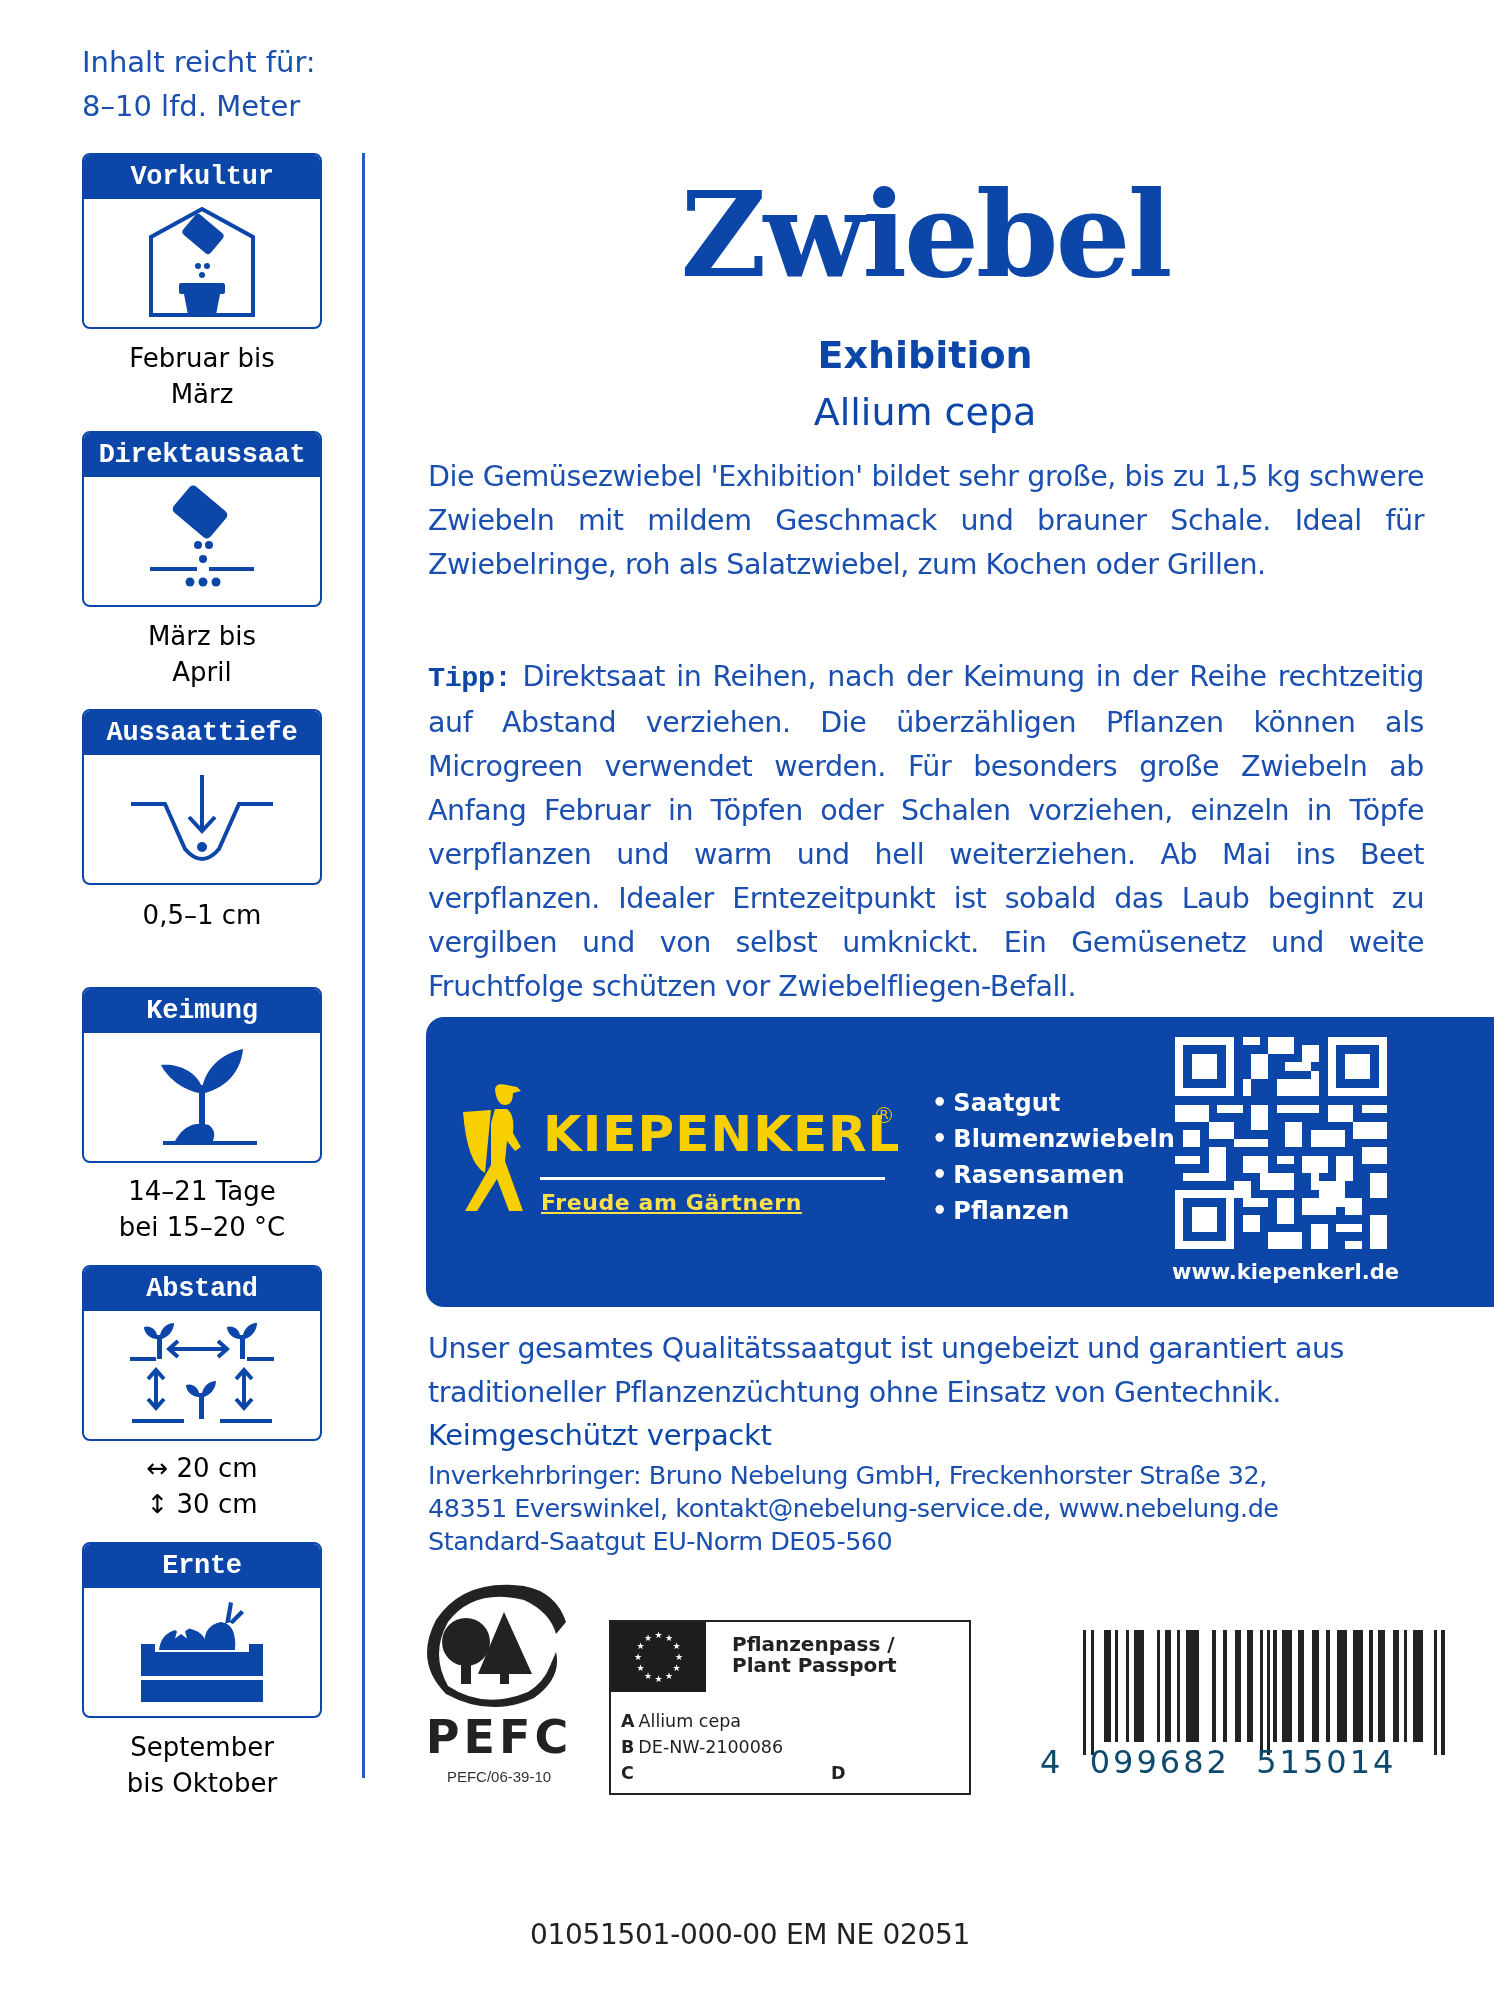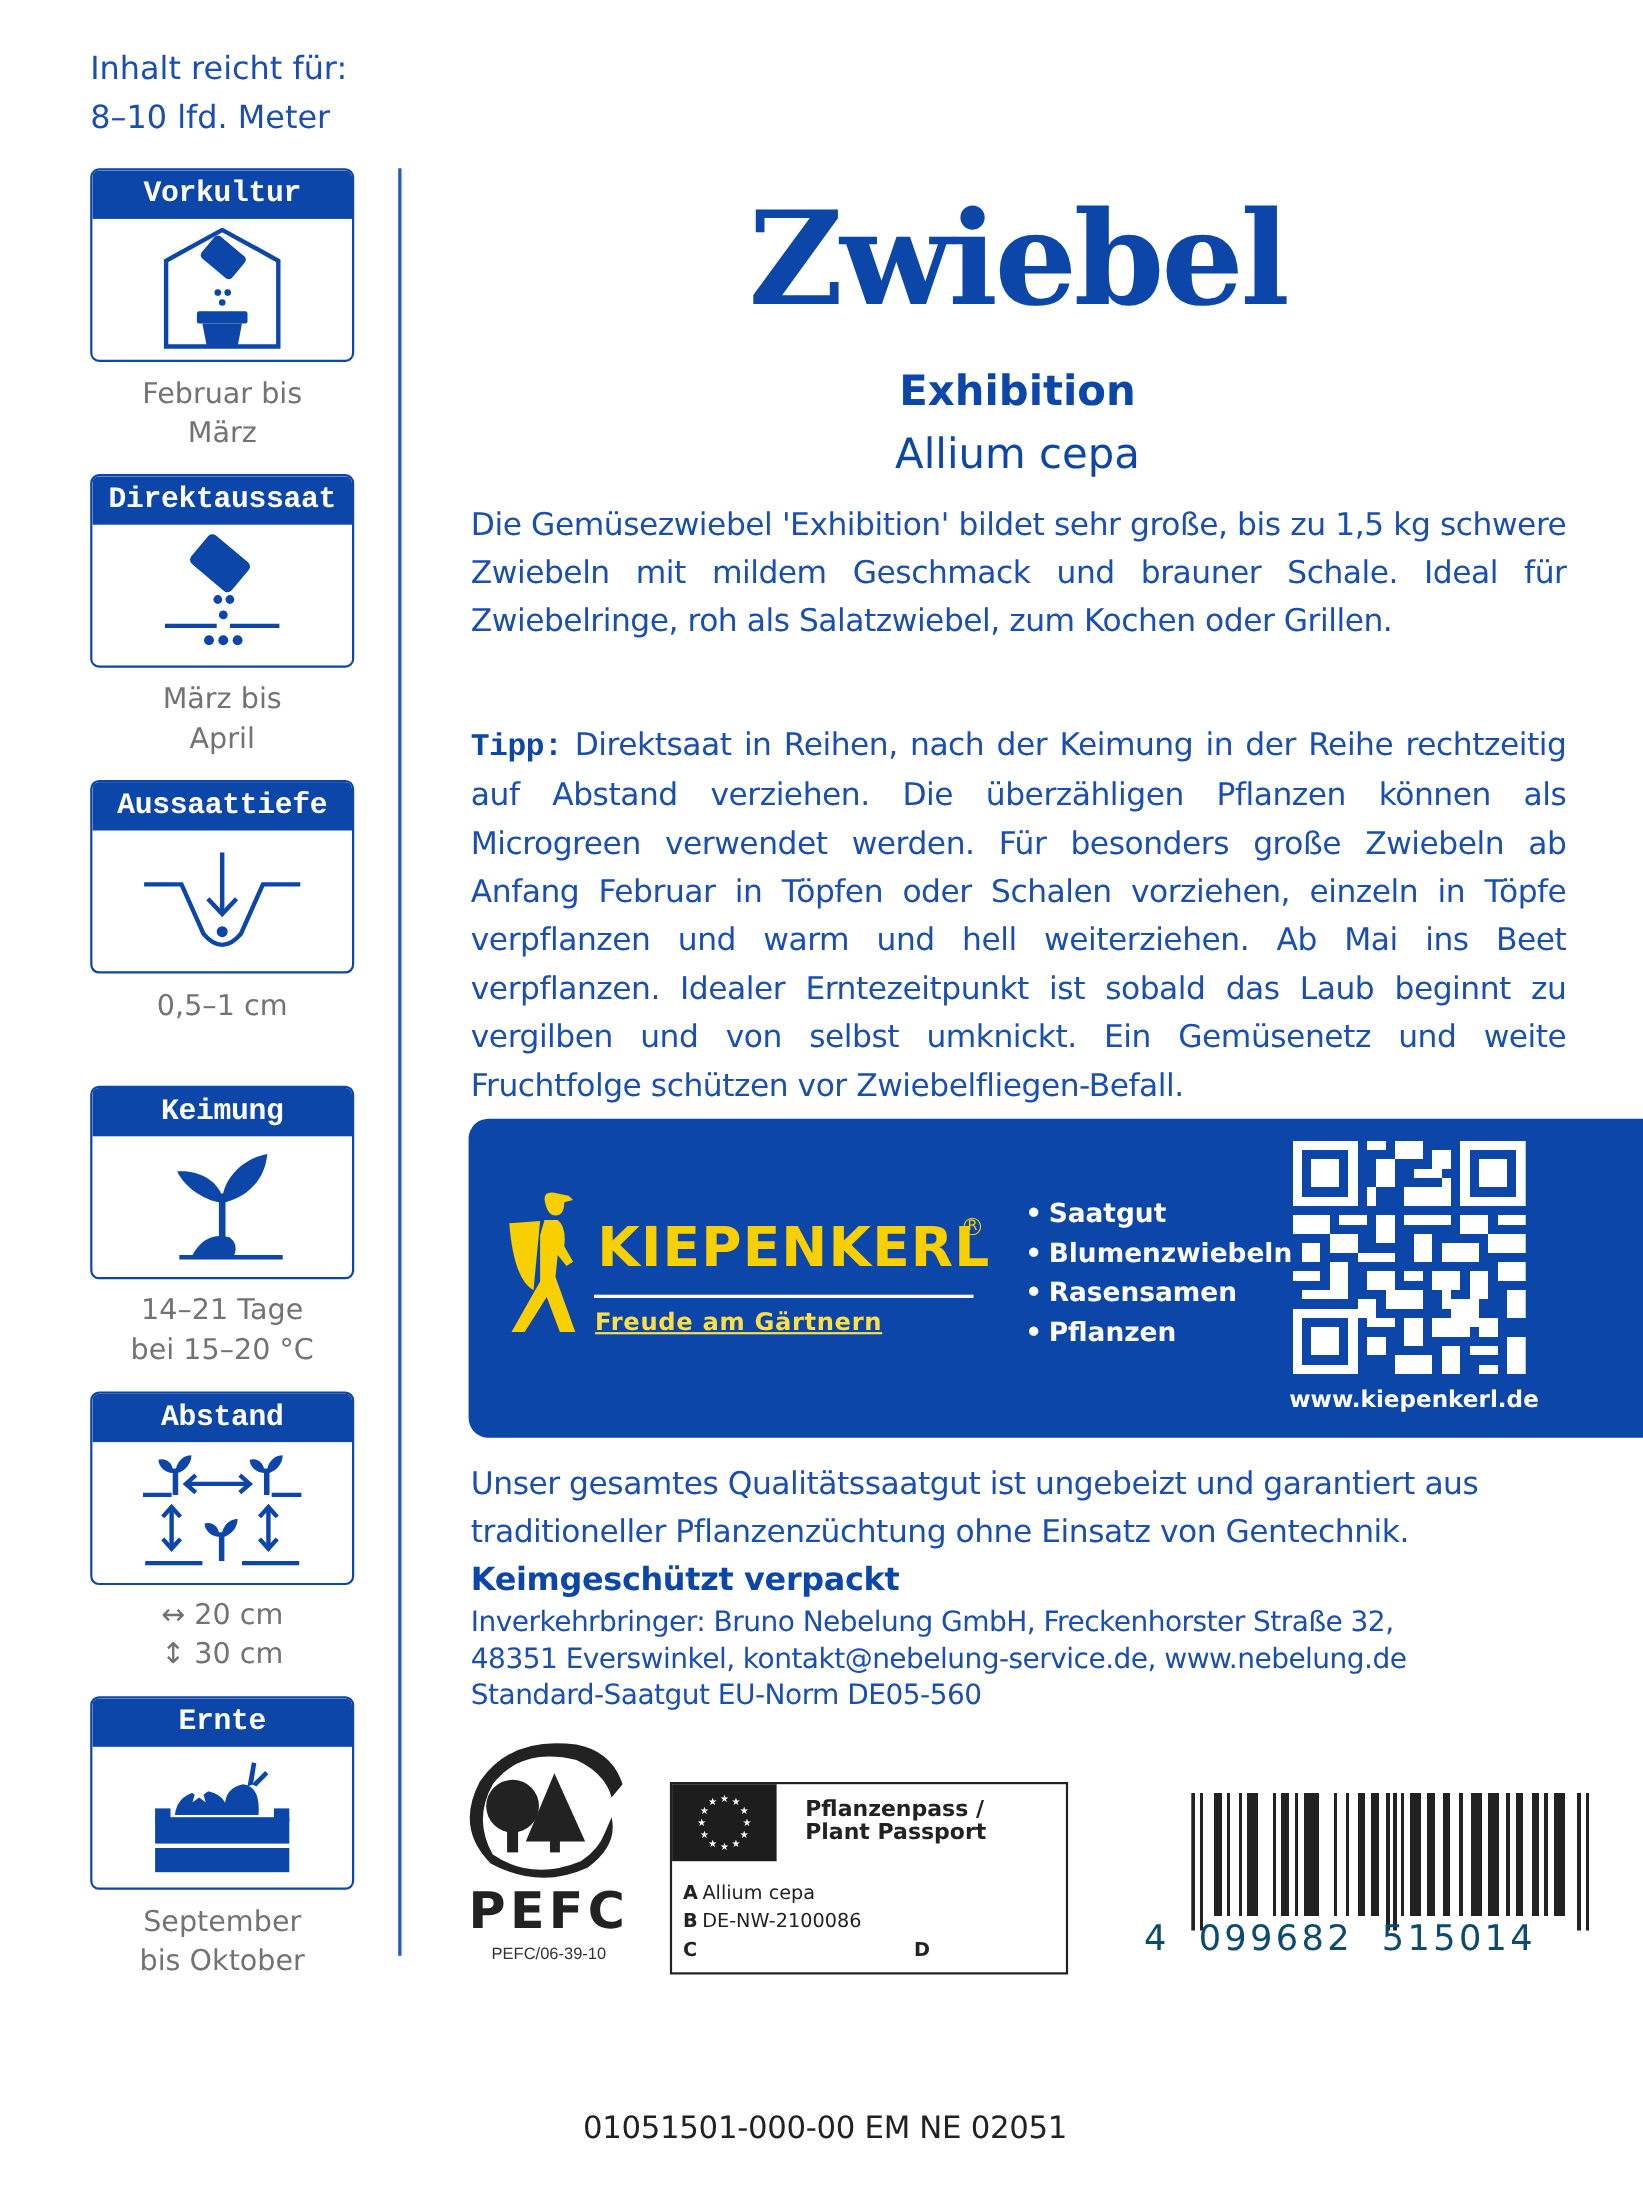--- a/index.html
+++ b/index.html
@@ -6,21 +6,21 @@
   html, body { width: 1494px; height: 2000px; background: #ffffff; overflow: hidden; }
   body { position: relative; font-family: "DejaVu Sans", "Liberation Sans", sans-serif; color: #0b46a8; }
   .abs { position: absolute; }
 
   
   .inhalt { left: 82px; top: 40px; font-size: 29px; line-height: 44px; color: #1a4fb0; }
   .card { position: absolute; left: 82px; width: 240px; height: 176px; border: 2.5px solid #0b46a8; border-radius: 8px; overflow: hidden; background: #fff; font-family: Liberation Mono, monospace; }
   .card-head { height: 44px; background: #0b46a8; color: #fff; font-weight: bold; font-size: 27px; text-align: center; line-height: 44px; letter-spacing: -0.3px; }
   .card-icon { position: absolute; left: 0; right: 0; top: 44px; bottom: 0; display: flex; align-items: center; justify-content: center; }
   .card-icon svg { display: block; }
-  .card-cap { position: absolute; left: 82px; width: 240px; text-align: center; font-size: 26px; line-height: 36px; color: #737373; }
+  .card-cap { position: absolute; left: 82px; width: 240px; text-align: center; font-size: 26px; line-height: 36px; color: #000000; }
   .divider { left: 362px; top: 153px; width: 3px; height: 1625px; background: #2a58c0; }
 
   
   .title { left: 430px; width: 990px; top: 170px; text-align: center; font-family: "DejaVu Serif", "Liberation Serif", serif; font-weight: bold; font-size: 118px; line-height: 130px; color: #0b46a8; letter-spacing: -3px; }
   .variety { left: 430px; width: 990px; top: 333px; text-align: center; font-weight: bold; font-size: 38px; color: #0b46a8; }
   .latin { left: 430px; width: 990px; top: 390px; text-align: center; font-size: 38px; color: #0b46a8; }
   .para { left: 428px; width: 996px; font-size: 28.5px; line-height: 44px; text-align: justify; color: #1a4fb0; letter-spacing: -0.45px; }
   .para b { font-weight: bold; color: #0b46a8; font-family: Liberation Mono, monospace; }
 
   .banner { left: 426px; top: 1017px; width: 1094px; height: 290px; background: #0b46a8; border-radius: 18px; }
@@ -28,21 +28,21 @@
   .brand-reg { left: 450px; top: 90px; font-size: 13px; color: #f8cf00; border: 1.5px solid #f8cf00; border-radius: 50%; width: 16px; height: 16px; line-height: 13px; text-align: center; }
   .brand-rule { left: 114px; top: 160px; width: 345px; height: 3px; background: #ffffff; }
   .brand-tag { left: 115px; top: 173px; width: 340px; font-weight: bold; font-size: 22px; color: #fde047; letter-spacing: 0.6px; text-decoration: underline; }
   .list { left: 506px; top: 68px; }
   .list li { list-style: none; font-weight: bold; color: #fff; font-size: 24px; line-height: 36px; }
   .list li::before { content: "•"; margin-right: 6px; }
   .qr { left: 749px; top: 20px; width: 212px; height: 212px; }
   .url { left: 746px; top: 243px; width: 220px; text-align: center; font-weight: bold; color: #fff; font-size: 21px; }
 
   .quality { left: 428px; top: 1327px; width: 1000px; font-size: 28.5px; line-height: 44px; color: #1a4fb0; letter-spacing: -0.45px; }
-  .keim { left: 428px; top: 1418px; font-weight: bold; font-size: 29px; color: #0b46a8; letter-spacing: -0.3px; }
+  .keim { left: 428px; top: 1418px; font-weight: normal; font-size: 29px; color: #0b46a8; letter-spacing: -0.3px; }
   .legal { left: 428px; top: 1459px; width: 1020px; font-size: 25.5px; line-height: 33px; color: #1a4fb0; letter-spacing: -0.5px; }
   .pefc-word { left: 424px; top: 1710px; width: 150px; text-align: center; font-family: "DejaVu Sans", sans-serif; font-weight: bold; font-size: 46px; color: #222; letter-spacing: 4px; }
   .pefc-code { left: 424px; top: 1768px; width: 150px; text-align: center; font-family: "Liberation Sans", sans-serif; font-size: 15px; color: #333; }
 
   .passport { left: 609px; top: 1620px; width: 362px; height: 175px; border: 2.5px solid #222; }
   .eu-flag { position: absolute; left: 0; top: 0; width: 95px; height: 70px; background: #1d1d1d; }
   .pp-title { position: absolute; left: 121px; top: 12px; font-weight: bold; font-size: 20px; line-height: 21px; color: #222; }
   .pp-rows { position: absolute; left: 10px; top: 86px; font-size: 17.5px; line-height: 26px; color: #222; width: 340px; }
   .pp-rows b { font-weight: bold; margin-right: 4px; }
   .pp-d { position: absolute; left: 210px; }

